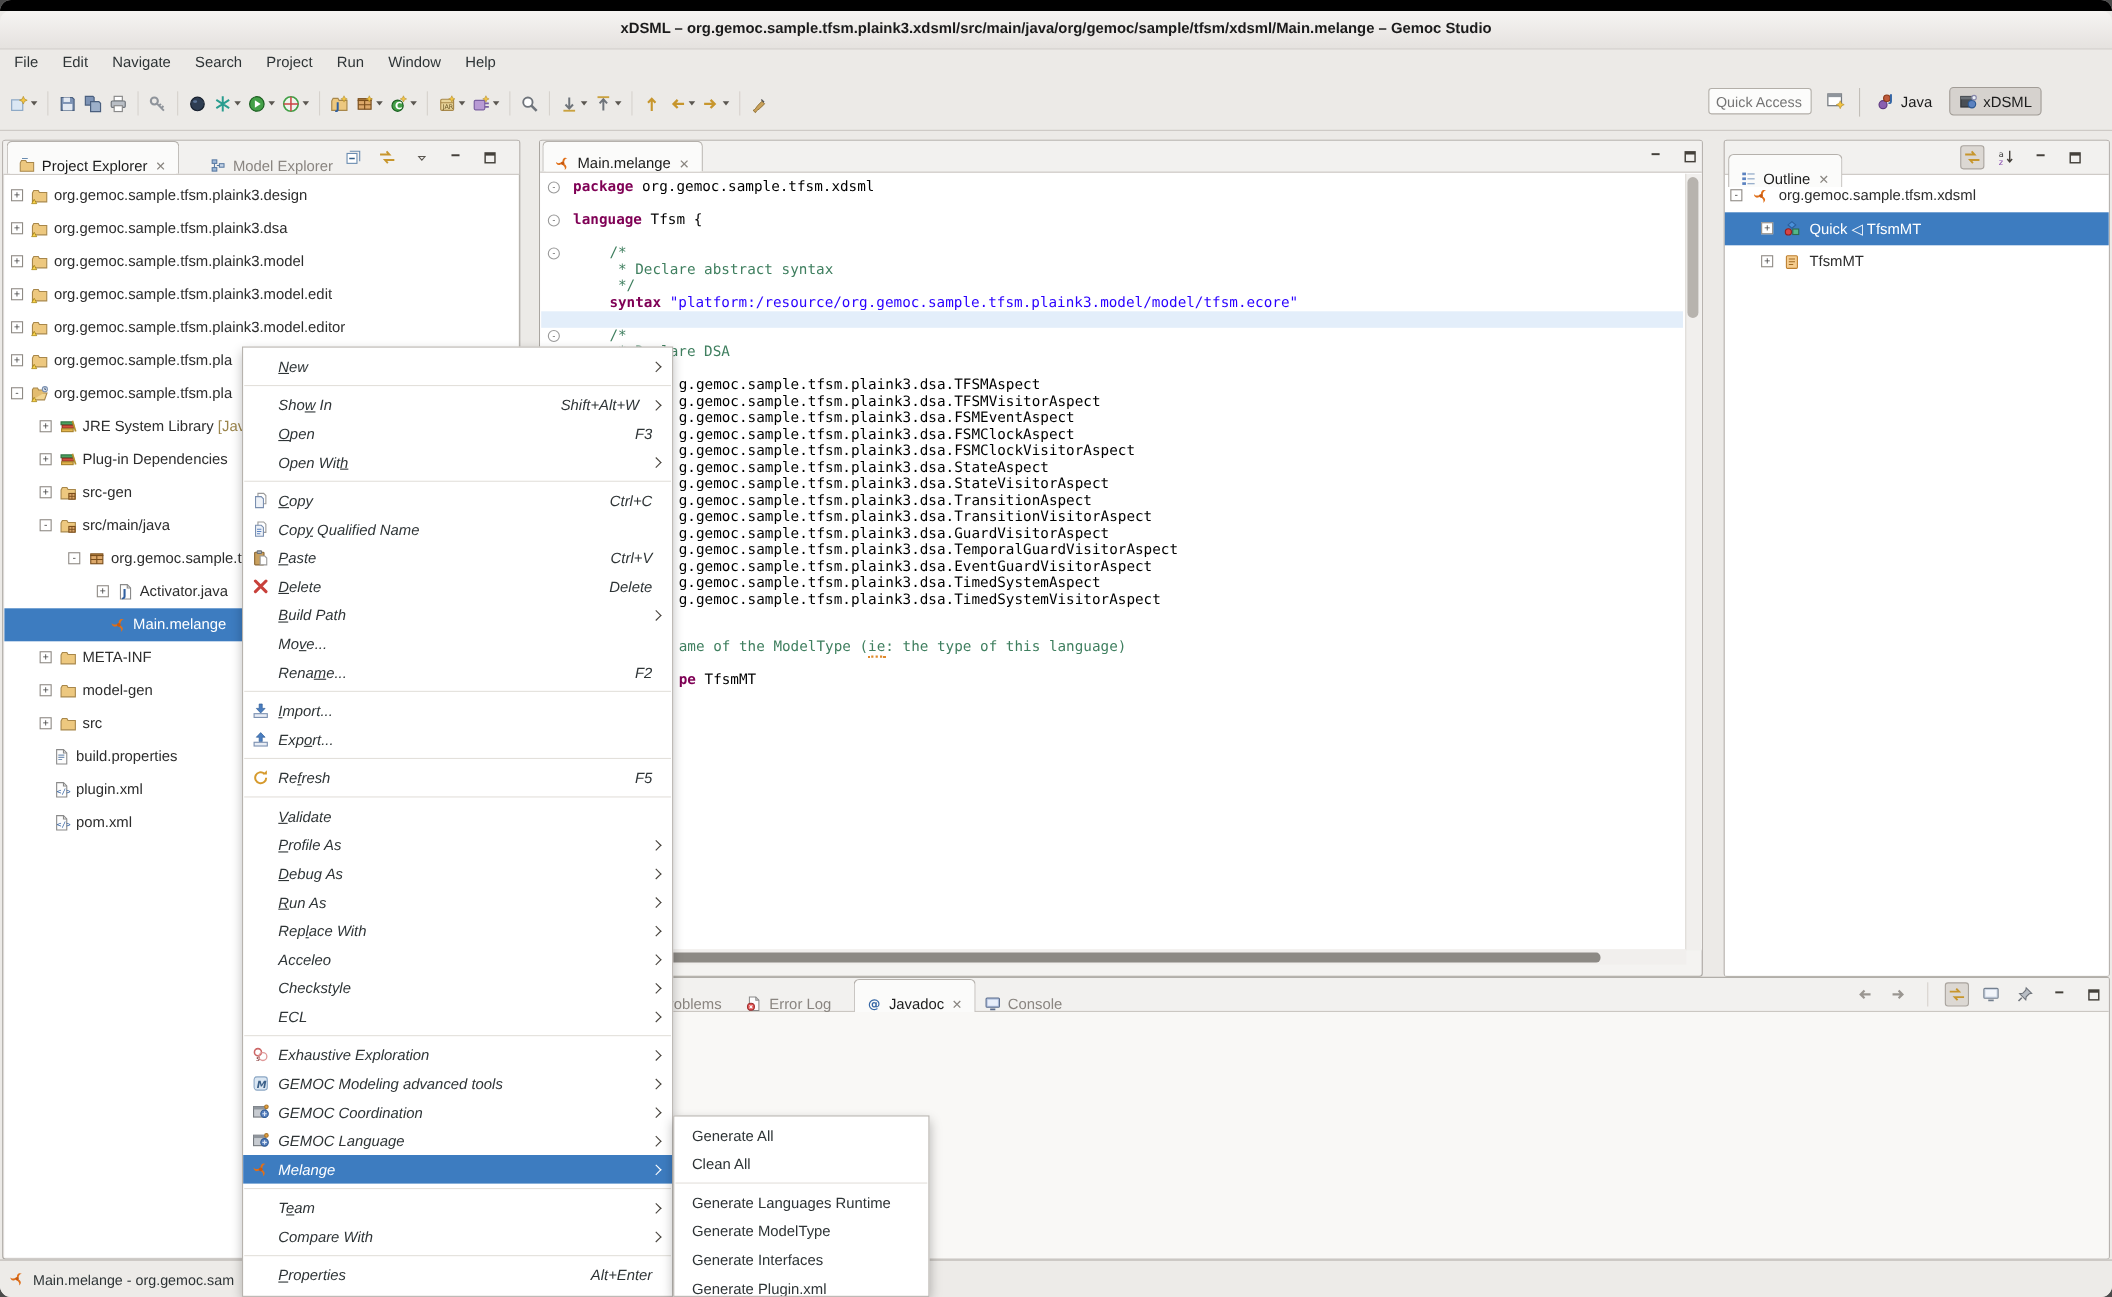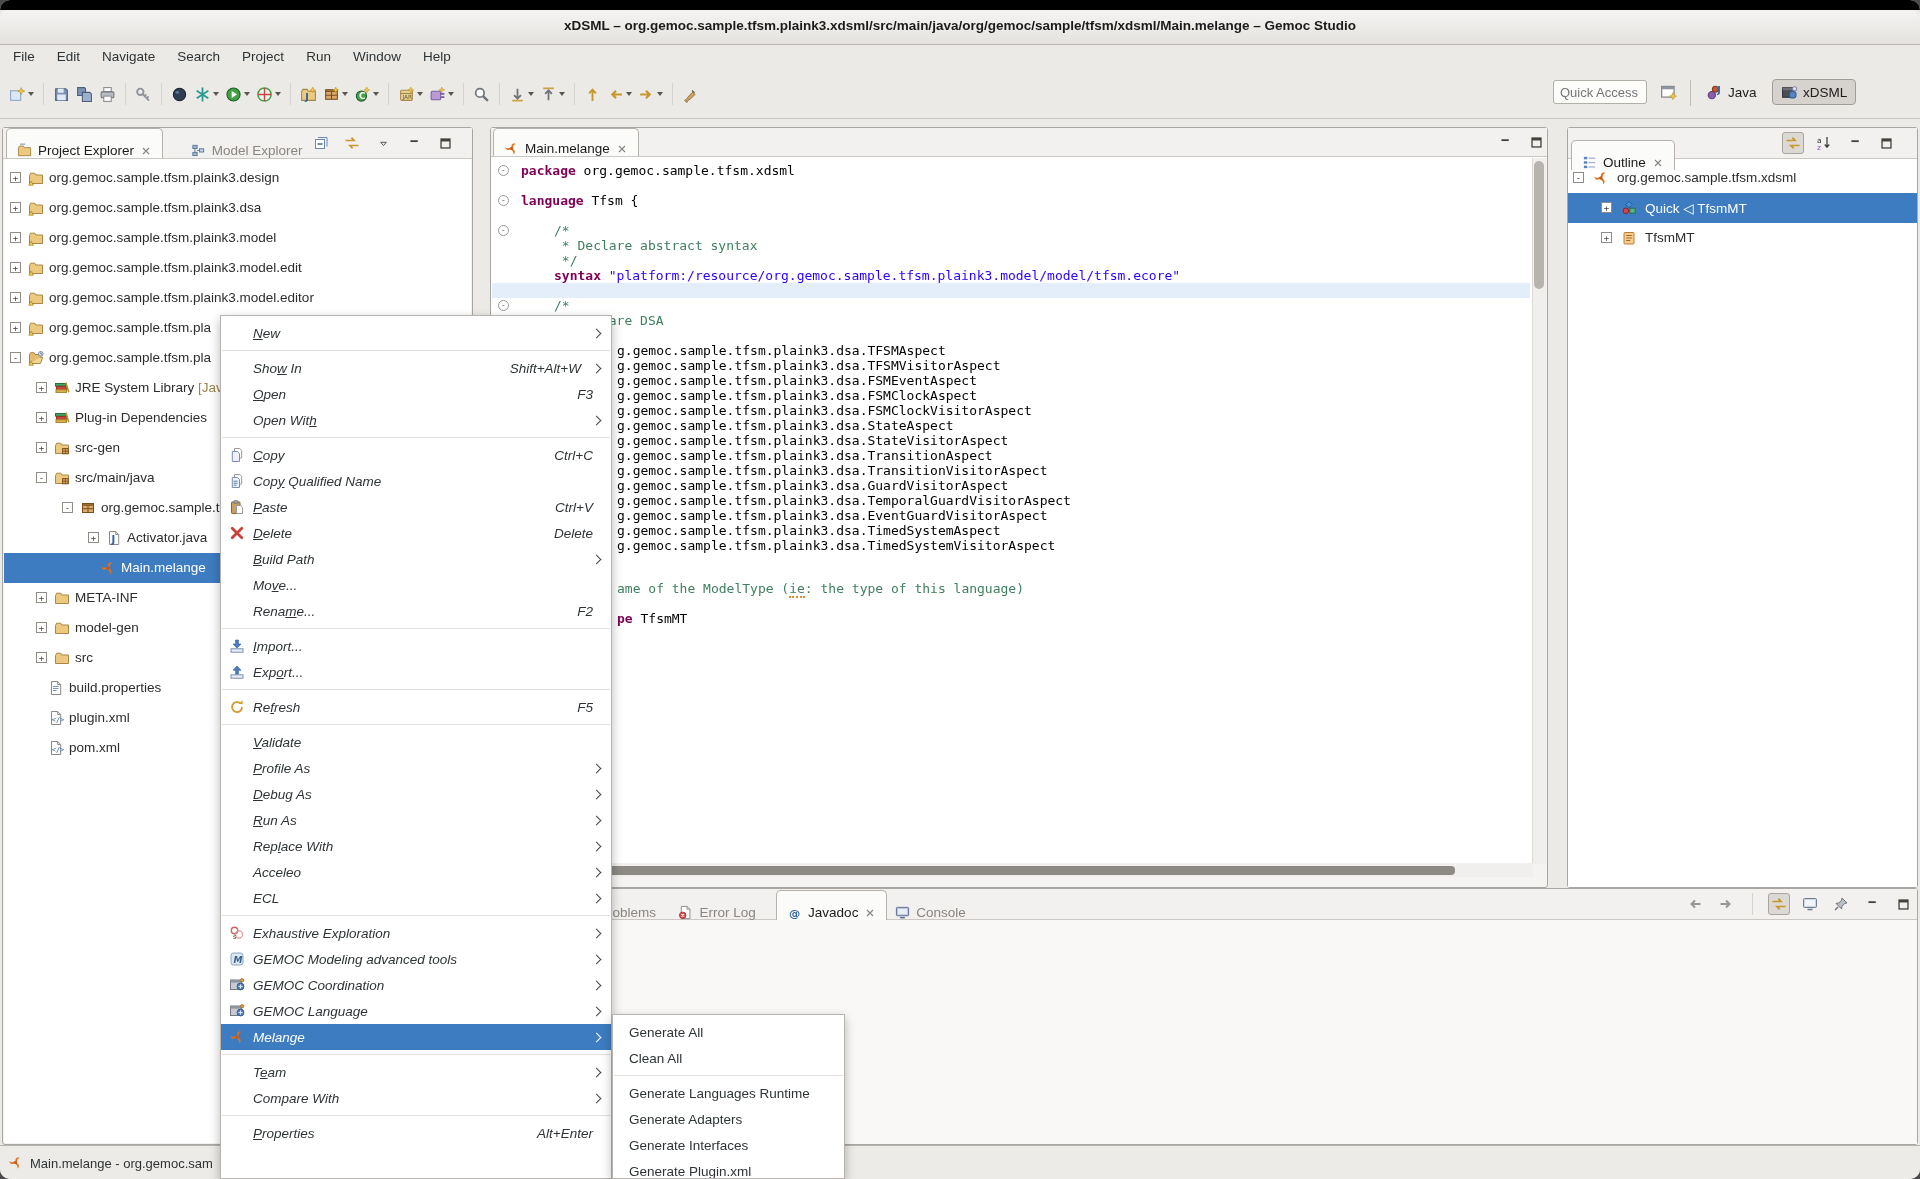--- a/index.html
+++ b/index.html
@@ -1042,20 +1042,25 @@
         <span class="lbl">Rep<u>l</u>ace With</span>
         <span class="arr"></span>
       </div>
       <div class="cmi">
         <span class="mic"></span>
         <span class="lbl">Acceleo</span>
         <span class="arr"></span>
       </div>
       <div class="cmi">
         <span class="mic"></span>
+        <span class="lbl">Checkstyle</span>
+        <span class="arr"></span>
+      </div>
+      <div class="cmi">
+        <span class="mic"></span>
         <span class="lbl">ECL</span>
         <span class="arr"></span>
       </div>
       <div class="msep"></div>
       <div class="cmi">
         <span class="mic">
           <span class="ic" style="width: 16px; height: 16px;">
             <svg viewBox="0 0 16 16" width="100%" height="100%">
               <circle cx="5.5" cy="5.5" r="3.2" fill="none" stroke="#cc6666" stroke-width="1.4"></circle>
               <circle cx="10" cy="9.5" r="3.6" fill="none" stroke="#e09999" stroke-width="1.2"></circle>
@@ -1151,21 +1156,21 @@
         <span class="lbl">Generate All</span>
       </div>
       <div class="smi">
         <span class="lbl">Clean All</span>
       </div>
       <div class="msep"></div>
       <div class="smi">
         <span class="lbl">Generate Languages Runtime</span>
       </div>
       <div class="smi">
-        <span class="lbl">Generate Adapters</span>
+        <span class="lbl">Generate ModelType</span>
       </div>
       <div class="smi">
         <span class="lbl">Generate Interfaces</span>
       </div>
       <div class="smi">
         <span class="lbl">Generate Plugin.xml</span>
       </div>
     </div>
 </div>
 

